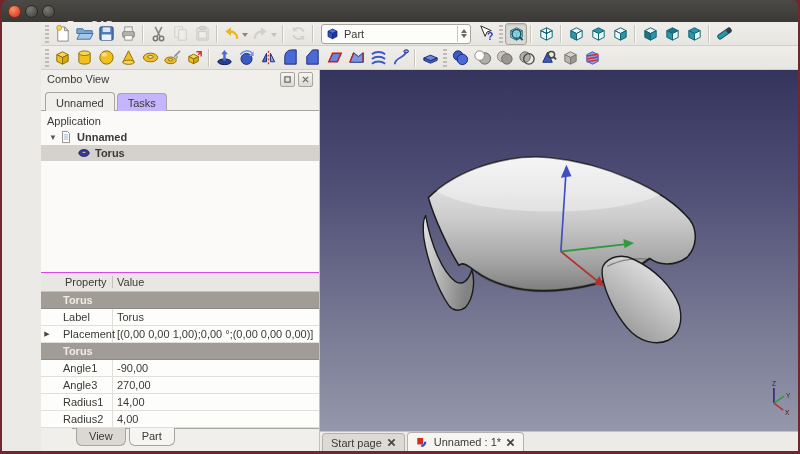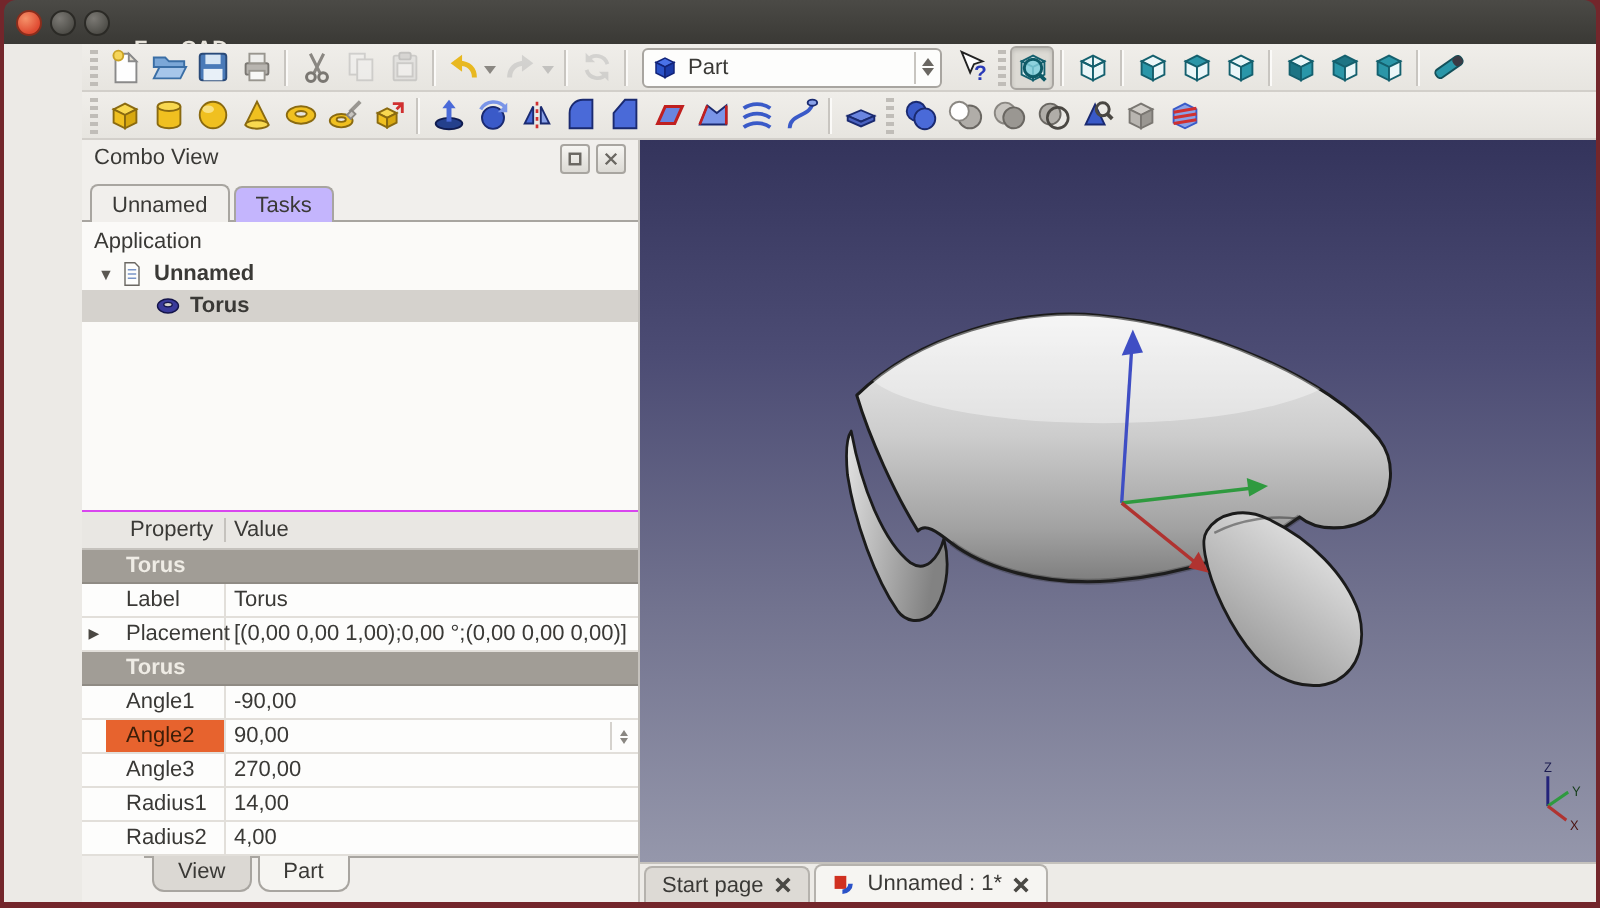--- a/index.html
+++ b/index.html
@@ -566,31 +566,20 @@
             </div>
             <div class="prow">
               <span class="exp"></span>
               <span class="pc">Angle1</span>
               <span class="vc">
                 <span class="vtext">-90,00</span>
               </span>
             </div>
             <div class="prow">
               <span class="exp"></span>
-              <span class="pc hl">Angle2</span>
-              <span class="vc">
-                <span class="vtext">90,00</span>
-                <span class="vspin">
-                  <span class="tri-u"></span>
-                  <span class="tri-d"></span>
-                </span>
-              </span>
-            </div>
-            <div class="prow">
-              <span class="exp"></span>
               <span class="pc">Angle3</span>
               <span class="vc">
                 <span class="vtext">270,00</span>
               </span>
             </div>
             <div class="prow">
               <span class="exp"></span>
               <span class="pc">Radius1</span>
               <span class="vc">
                 <span class="vtext">14,00</span>

